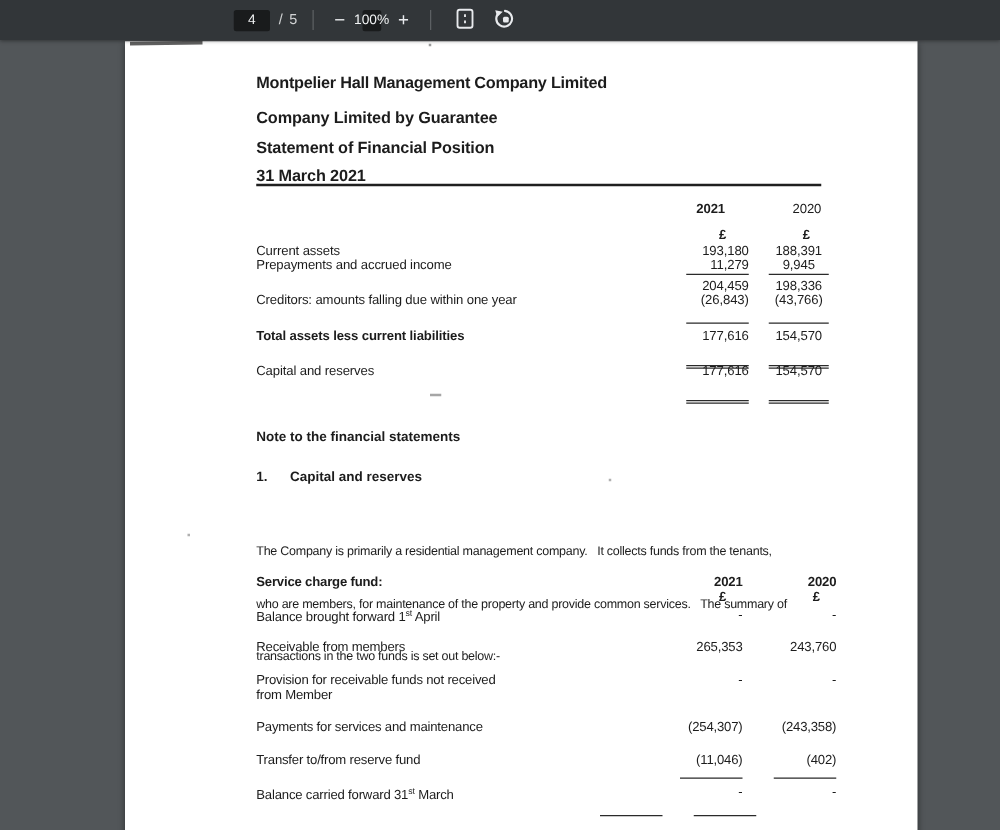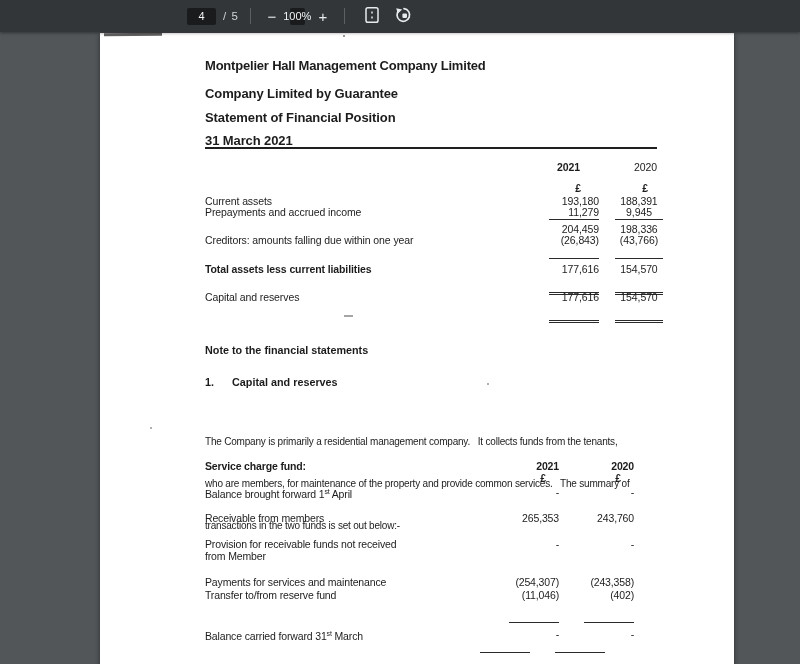--- a/index.html
+++ b/index.html
@@ -50,21 +50,21 @@
   .pr19 { padding-right:19px; } .pr6  { padding-right:6px; }
   .pr13 { padding-right:13px; }
 
   .notes-heading { left:105px; top:311px; font-size:10.8px; font-weight:bold; }
   .note1-head { left:105px; top:343px; display:flex; font-size:10.8px; font-weight:bold; }
   .note1-num { width:27px; }
   .para { left:105px; top:374px; font-size:10px; line-height:14px; letter-spacing:-.2px;
           white-space:pre; }
 
   
-  .t2-row { position:absolute; left:105px; width:429px; display:flex; align-items:flex-start;
+  .t2-row { position:absolute; left:105px; width:464px; display:flex; align-items:flex-start;
             font-size:10.5px; line-height:12px; letter-spacing:-.15px; }
   .t2-label { flex:1; }
   .t2-c1 { width:85px; text-align:right; }
   .t2-c2 { width:75px; text-align:right; }
   .n3 { display:inline-block; min-width:50px; text-align:right; }
   .tl2 { border-top:1px solid #2a2a2a; padding-top:5px; }
   sup { font-size:7px; vertical-align:4px; }
 
   .hline { position:absolute; height:1px; background:#2a2a2a; }
 
@@ -197,21 +197,21 @@
         <div>from Member</div>
       </div>
       <div class="t2-c1"><span class="n3">-</span></div>
       <div class="t2-c2"><span class="n3">-</span></div>
     </div>
     <div class="t2-row" style="top:543px">
       <div class="t2-label">Payments for services and maintenance</div>
       <div class="t2-c1"><span class="n3">(254,307)</span></div>
       <div class="t2-c2"><span class="n3">(243,358)</span></div>
     </div>
-    <div class="t2-row" style="top:556px">
+    <div class="t2-row" style="top:569px">
       <div class="t2-label">Transfer to/from reserve fund</div>
       <div class="t2-c1"><span class="n3">(11,046)</span></div>
       <div class="t2-c2"><span class="n3">(402)</span></div>
     </div>
     <div class="t2-row" style="top:589px">
       <div class="t2-label" style="padding-top:6px"><span>Balance carried forward 31</span><sup>st</sup><span> March</span></div>
       <div class="t2-c1"><span class="n3 tl2">-</span></div>
       <div class="t2-c2"><span class="n3 tl2">-</span></div>
     </div>
     <div class="hline" style="left:380px;top:619px;width:50px"></div>

